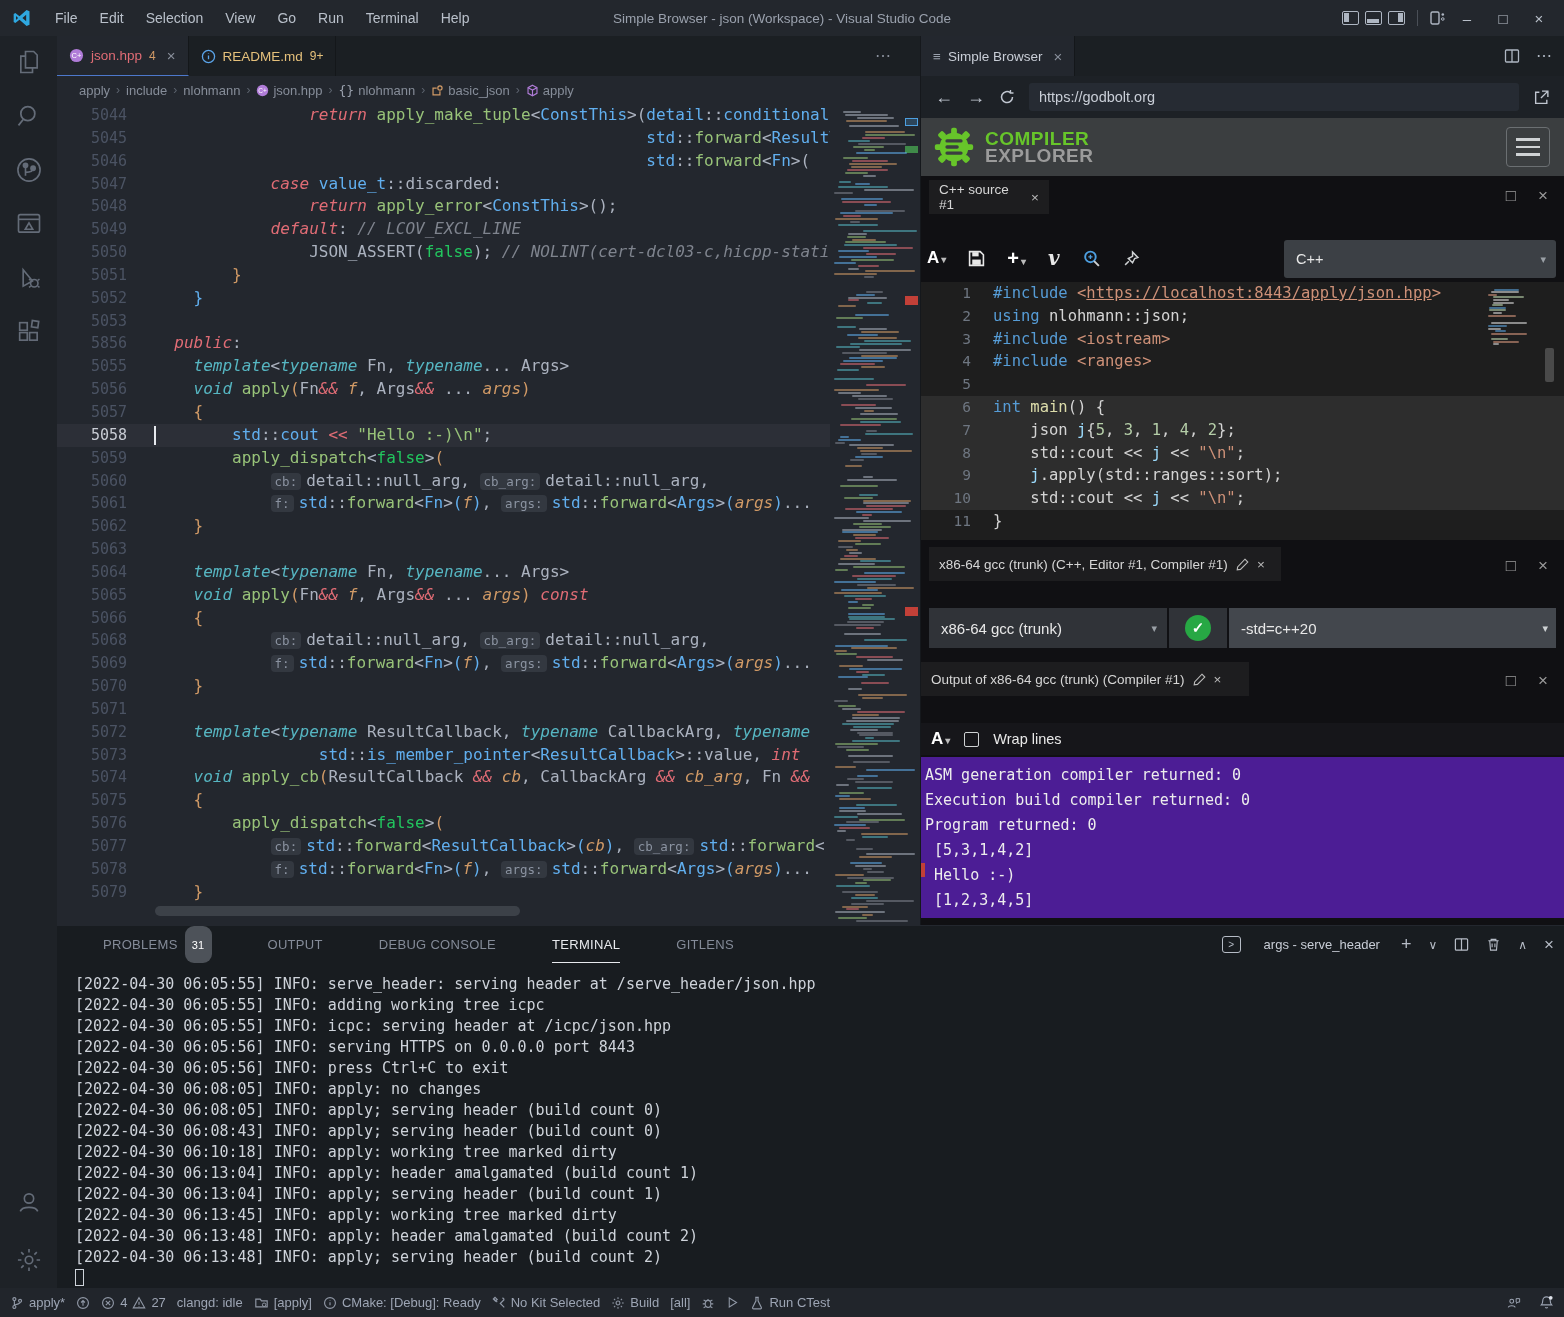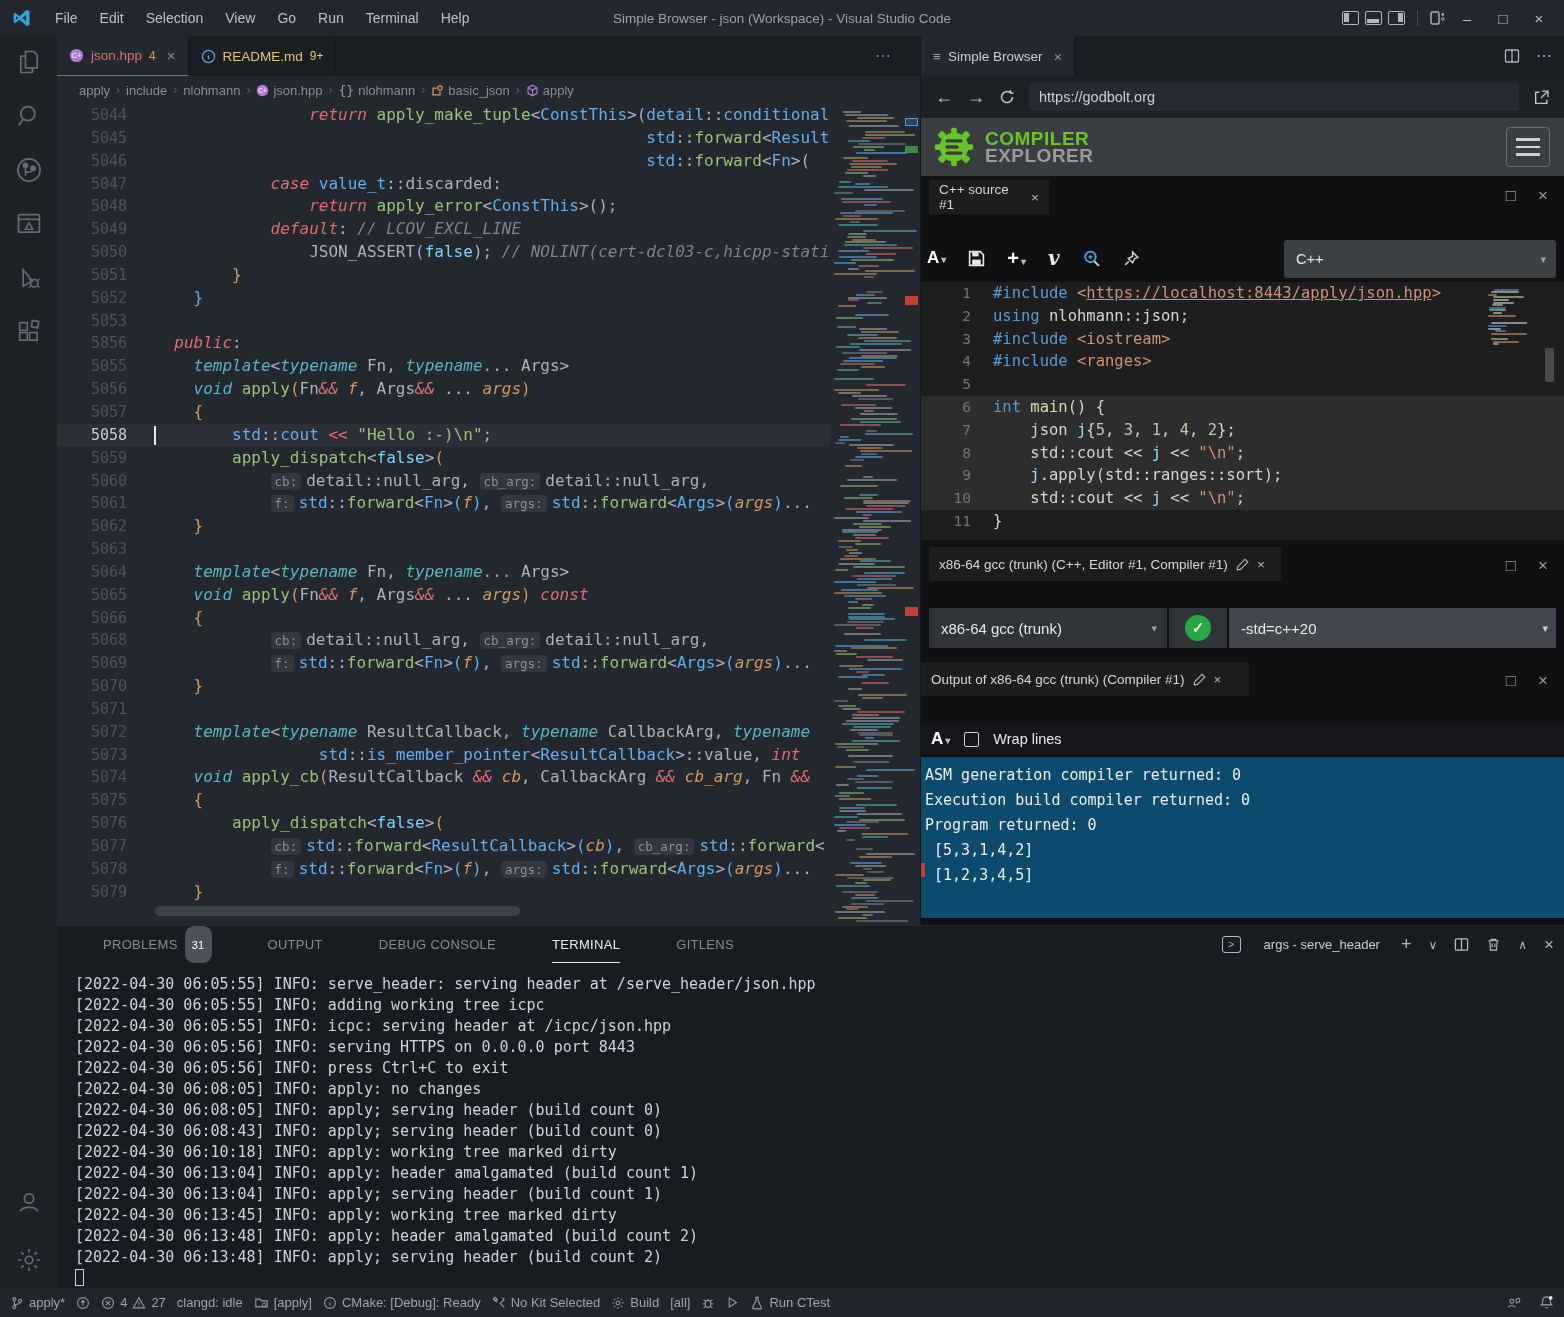--- a/index.html
+++ b/index.html
@@ -37,21 +37,21 @@
   .crow{position:relative;height:22.85px;line-height:22.85px;white-space:pre}
   .crow .ln{position:absolute;left:0;top:0;width:70px;text-align:right;color:#4b5363;font-size:15px}
   .crow .lc{position:absolute;left:98px;top:0;white-space:pre}
   .crow.cur{background:rgba(199,206,216,.055)}
   .crow.cur .ln{color:#c8ccd4}
   .cursor{position:absolute;left:97px;top:2px;width:2px;height:19px;background:#e6e9ee}
   .tk-p{color:#abb2bf}.tk-k{color:#e06c75;font-style:italic}
   .tk-ci{color:#56b6c2;font-style:italic}.tk-fn{color:#98c379}
   .tk-ty{color:#61afef}.tk-pa{color:#d19a66;font-style:italic}
   .tk-st{color:#98c379}.tk-cm{color:#7f848e;font-style:italic}
-  .tk-co{color:#7dd3fc}.tk-br{color:#d19a66}.tk-b3{color:#61afef}
+  .tk-co{color:#22c55e}.tk-br{color:#d19a66}.tk-b3{color:#61afef}
   .tk-hint{background:#33384096;background:#333840;color:#8b93a1;border-radius:4px;padding:1px 4px;font-size:12.5px;margin-right:5px}
   .minimap{position:absolute;left:773px;top:0;width:90px;bottom:0;background:#23272e}
   .mm-bar{position:absolute;height:2px;border-radius:1px}
   .ovr{position:absolute;width:13px;left:75px}
   .hscroll{position:absolute;left:98px;top:802px;width:365px;height:10px;background:rgba(150,158,170,.22);border-radius:5px}
   
   .browser-pane{position:absolute;left:920px;top:36px;width:644px;height:889px;background:#0e0e10;border-left:1px solid #15181c}
   .browser-pane .tabbar{height:40px}
   .bp-icons{position:absolute;right:12px;top:10px;display:flex;gap:16px;align-items:center;color:#aeb6c2}
   .urlbar{position:absolute;left:0;top:40px;right:0;height:42px;background:#1d2126;display:flex;align-items:center;gap:14px;padding:0 14px;color:#c0c6d0}
@@ -81,21 +81,21 @@
   .gb-vscroll{position:absolute;right:10px;top:66px;width:9px;height:34px;background:#4a4a4a;border-radius:2px}
   .comp-row{position:absolute;left:8px;right:8px;top:490px;height:40px;display:flex;gap:2px}
   .comp-select{width:238px;background:#303338;color:#e8e8e8;font-size:15px;display:flex;align-items:center;padding:0 12px;position:relative}
   .comp-select .ca{position:absolute;right:10px;color:#9aa0a6;font-size:11px}
   .comp-check{width:58px;background:#303338;display:flex;align-items:center;justify-content:center}
   .check-circle{width:26px;height:26px;border-radius:50%;background:#27a844;color:#fff;display:flex;align-items:center;justify-content:center;font-size:15px;font-weight:bold}
   .comp-opts{flex:1;background:#43474d;color:#e8e8e8;font-size:15px;display:flex;align-items:center;padding:0 12px;position:relative}
   .comp-opts .ca{position:absolute;right:8px;color:#cfd2d4;font-size:11px}
   .out-toolbar{position:absolute;left:0;right:0;top:605px;height:32px;background:#16161a;display:flex;align-items:center;gap:14px;padding:0 10px;color:#e8e8e8;font-size:14.5px}
   .chkbox{width:15px;height:15px;border:1.6px solid #cfd2d4;border-radius:2px}
-  .console{position:absolute;left:0;right:0;top:639px;bottom:7px;background:#0c4a6e;font-family:"DejaVu Sans Mono",monospace;font-size:15px;color:#ededed;padding:6px 0 0 4px}
+  .console{position:absolute;left:0;right:0;top:639px;bottom:7px;background:#4c1d95;font-family:"DejaVu Sans Mono",monospace;font-size:15px;color:#ededed;padding:6px 0 0 4px}
   .console div{height:25px;line-height:25px;white-space:pre}
   .console-mark{position:absolute;left:0;top:745px;width:4px;height:14px;background:#c24038}
   
   .panel{position:absolute;left:57px;top:925px;width:1507px;height:363px;background:#181c20;border-top:1px solid #23272e}
   .panel-header{position:absolute;left:18px;right:10px;top:0;height:37px;display:flex;align-items:center;font-size:13px;color:#848b98}
   .ptab{margin-right:28px;display:flex;align-items:center;gap:7px;letter-spacing:.3px;position:relative;height:100%;margin-left:28px;}
   .ptab span{display:flex;align-items:center;height:100%}
   .ptab.active{color:#e8eaee}
   .ptab.active span{border-bottom:1px solid #e8eaee}
   .pbadge{background:#4d5259;color:#fff;border-radius:9px;padding:1px 7px;font-size:11px}
@@ -756,20 +756,21 @@
     <div class="out-toolbar">
       <span class="fontbtn"><span>A</span><span class="ca">▾</span></span>
       <span class="chkbox"></span>
       <span>Wrap lines</span>
     </div>
     <div class="console" id="console-lines">
         <div>ASM generation compiler returned: 0</div>
         <div>Execution build compiler returned: 0</div>
         <div>Program returned: 0</div>
         <div> [5,3,1,4,2]</div>
+        <div> Hello :-)</div>
         <div> [1,2,3,4,5]</div>
       </div>
     <div class="console-mark"></div>
   </div>
 </div>
 
 <div class="panel">
   <div class="panel-header">
     <span class="ptab">
         <span>PROBLEMS</span>

